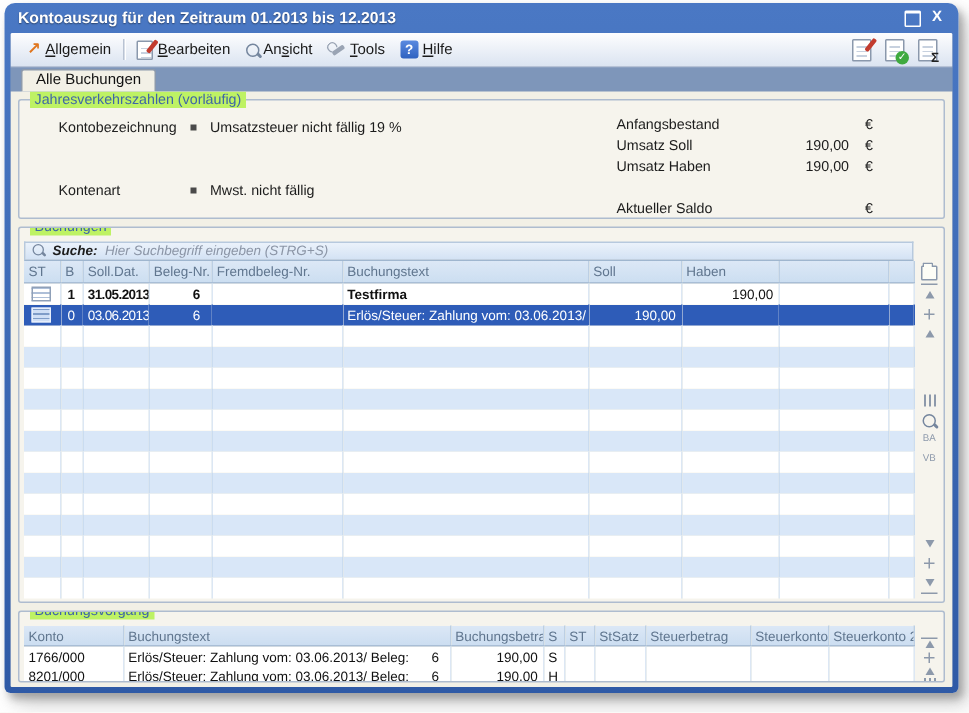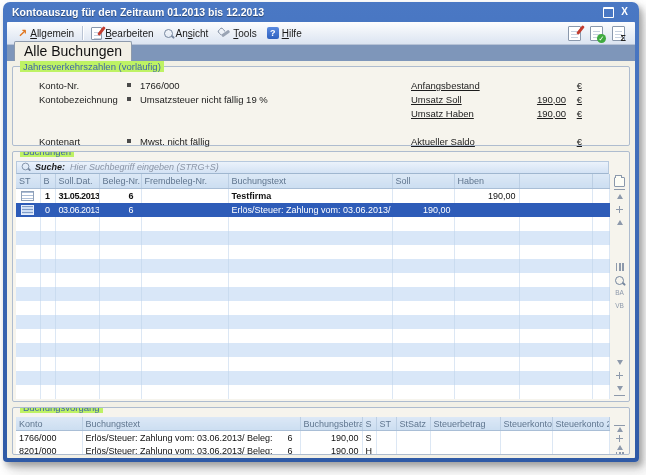--- a/index.html
+++ b/index.html
@@ -38,37 +38,37 @@
   .mag::after{content:"";position:absolute;width:4px;height:1.6px;background:#75869e;transform:rotate(45deg);right:-3px;bottom:-1px;border-radius:1px;}
   .wrench{width:12px;height:12px;position:relative;display:inline-block;}
   .wrench::before{content:"";position:absolute;left:3px;top:5px;width:9px;height:2.6px;background:#9aa4b4;transform:rotate(-35deg);border-radius:1px;}
   .wrench::after{content:"";position:absolute;left:0;top:1px;width:5px;height:5px;border:1.7px solid #9aa4b4;border-radius:50%;border-right-color:transparent;transform:rotate(45deg);}
   .help{width:12px;height:12px;background:linear-gradient(180deg,#5a8ae0,#2f62c0);border-radius:2px;color:#fff;
       font-size:9px;font-weight:bold;text-align:center;line-height:12px;}
 
   
   .tabstrip{height:16px;background:#7e96ba;display:flex;align-items:flex-end;padding-left:7px;}
   .tab{background:#f2f0e6;border:1px solid #8d9aac;border-bottom:none;border-radius:2px 2px 0 0;
-      font-size:14px;padding:1px 9px 2px;color:#111;}
+      font-size:10px;padding:1px 9px 2px;color:#111;}
 
   
   .tabpage{flex:1;background:#f2f0e6;padding:5px 5px 3px;display:flex;flex-direction:column;overflow:hidden;}
   .group{position:relative;border:1px solid #aebccf;border-radius:2px;background:#f6f4ed;margin-bottom:5px;box-sizing:border-box;}
   .gtitle{position:absolute;top:-6px;left:7px;background:#bef264;padding:0 3px;font-size:9.5px;line-height:11px;color:#3f66a6;}
 
   
   .g1{height:80px;padding:11px 0 0;}
   .sum-cols{display:flex;font-size:9.5px;color:#1c1c1c;}
   .sum-left{flex:0 0 398px;padding-left:26px;box-sizing:border-box;}
   .sum-right{flex:1;margin-right:47px;}
   .srow{display:flex;align-items:center;height:14px;}
   .srow .slabel{width:88px;color:#222;}
   .bullet{width:4px;height:4px;background:#4a4a4a;margin:0 9px 0 0;flex:0 0 auto;}
   .srow.gap-big{margin-top:28px;}
-  .rrow{display:flex;align-items:center;height:14px;text-decoration:underline;}
+  .rrow{display:flex;height:14px;}
   .rrow .rlabel{flex:1;}
   .rrow .rval{width:64px;text-align:right;}
   .rrow .cur{width:16px;text-align:right;}
   .rrow.gap{margin-top:14px;}
 
   
   .g2{height:251px;padding:9px 3px 2px;overflow:hidden;}
   .searchbar{height:13px;width:593px;box-sizing:border-box;background:linear-gradient(180deg,#ebf2fb,#d3e2f4);
       border:1px solid #b7c9de;border-bottom:1px solid #9fb6cf;display:flex;gap:5px;padding:0 4px;font-size:9px;}
   .searchbar .mag{transform:scale(.85);}
@@ -168,25 +168,20 @@
       <div class="tabstrip">
         <div class="tab">Alle Buchungen</div>
       </div>
 
       <div class="tabpage">
 
         <div class="group g1">
           <div class="gtitle">Jahresverkehrszahlen (vorläufig)</div>
           <div class="sum-cols">
             <div class="sum-left">
-              <div class="srow">
-                <span class="slabel">Konto-Nr.</span>
-                <span class="bullet"></span>
-                <span class="sval">1766/000</span>
-              </div>
               <div class="srow">
                 <span class="slabel">Kontobezeichnung</span>
                 <span class="bullet"></span>
                 <span class="sval">Umsatzsteuer nicht fällig 19 %</span>
               </div>
               <div class="srow gap-big">
                 <span class="slabel">Kontenart</span>
                 <span class="bullet"></span>
                 <span class="sval">Mwst. nicht fällig</span>
               </div>

